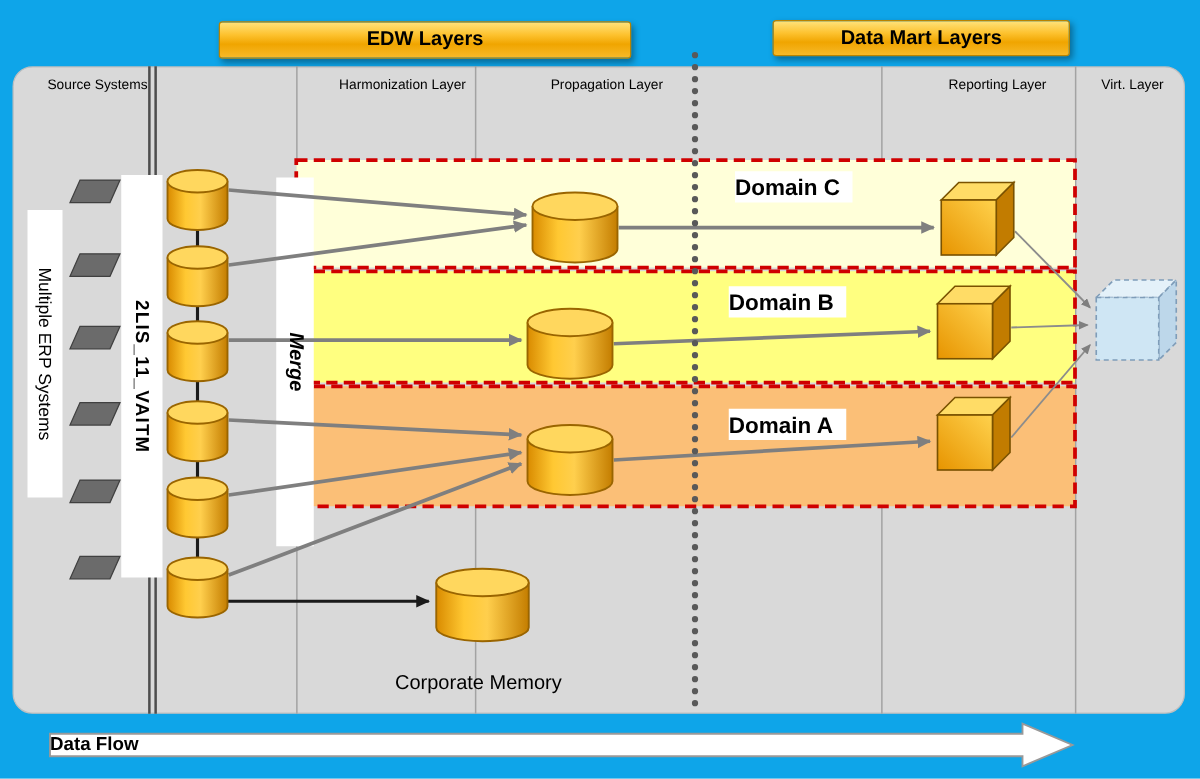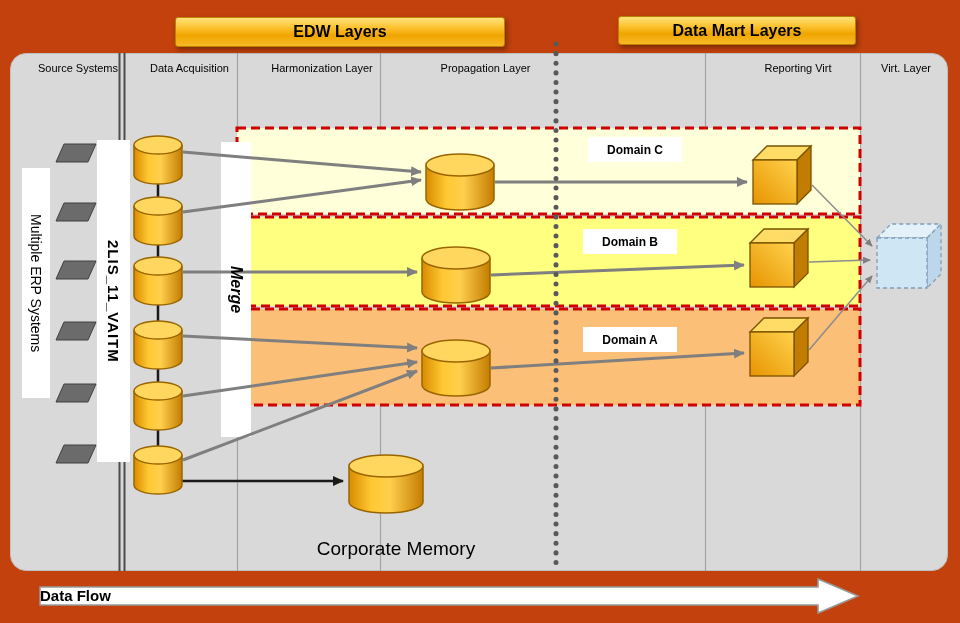--- a/index.html
+++ b/index.html
@@ -1,28 +1,28 @@
 <!DOCTYPE html>
 <html><head>
 <meta charset="utf-8">
 <style>
   *{box-sizing:border-box;margin:0;padding:0}
   body{font-family:"Liberation Sans",sans-serif;background:#fff}
-  .stage{position:relative;width:960px;height:623px;background:#c2410c;overflow:hidden}
+  .stage{position:relative;width:960px;height:623px;background:#0ea5e9;overflow:hidden}
   .panel{position:absolute;left:10px;top:53px;width:938px;height:518px;background:#d9d9d9;
          border:1px solid #bfbfbf;border-radius:16px}
   svg.layer{position:absolute;left:0;top:0}
   .txt{position:absolute;color:#000}
   .hdr{font-size:11px;line-height:21px;text-align:center}
   .banner{position:absolute;text-align:center;font-weight:bold;font-size:16px;color:#000;
           background:linear-gradient(180deg,#ffe27a 0%,#fdc22f 35%,#f0a500 62%,#f7b928 100%);
           border:1px solid #b98300;border-radius:3px;box-shadow:2px 3px 5px rgba(0,0,0,.35)}
   .vwrap{position:absolute;display:flex;align-items:center;justify-content:center}
   .vtext{writing-mode:vertical-rl;white-space:nowrap}
-  .domain-label{position:absolute;font-weight:bold;font-size:12px;text-align:center}
+  .domain-label{position:absolute;font-weight:bold;font-size:18px;text-align:left}
 </style>
 </head>
 <body>
 
 <div class="stage">
 
   <div class="panel"></div>
 
   <svg class="layer" width="960" height="623" viewBox="0 0 960 623">
     <defs>
@@ -175,36 +175,35 @@
 
     <line x1="556" y1="44" x2="556" y2="570" stroke="#595959" stroke-width="5" stroke-dasharray="0.1 9.5" stroke-linecap="round"></line>
 
     <polygon points="40,587 818,587 818,579 858,596 818,613 818,605 40,605" fill="#ffffff" stroke="#999999" stroke-width="1.5"></polygon>
   </svg>
 
   <div class="banner" style="left:175px;top:17px;width:330px;height:30px;line-height:28px">EDW Layers</div>
   <div class="banner" style="left:618px;top:16px;width:238px;height:29px;line-height:27px">Data Mart Layers</div>
 
   <div class="txt hdr" style="left:28px;top:58px;width:100px">Source Systems</div>
-  <div class="txt hdr" style="left:132px;top:58px;width:115px">Data Acquisition</div>
   <div class="txt hdr" style="left:252px;top:58px;width:140px">Harmonization Layer</div>
   <div class="txt hdr" style="left:418px;top:58px;width:135px">Propagation Layer</div>
-  <div class="txt hdr" style="left:738px;top:58px;width:120px">Reporting Virt</div>
+  <div class="txt hdr" style="left:738px;top:58px;width:120px">Reporting Layer</div>
   <div class="txt hdr" style="left:872px;top:58px;width:68px">Virt. Layer</div>
 
   <div class="vwrap" style="left:22px;top:168px;width:28px;height:230px">
     <span class="vtext" style="font-size:14px">Multiple ERP Systems</span>
   </div>
   <div class="vwrap" style="left:97px;top:140px;width:33px;height:322px">
     <span class="vtext" style="font-size:15px;font-weight:bold;letter-spacing:1px">2LIS_11_VAITM</span>
   </div>
   <div class="vwrap" style="left:221px;top:142px;width:30px;height:295px">
     <span class="vtext" style="font-size:16px;font-weight:bold;font-style:italic">Merge</span>
   </div>
 
   <div class="domain-label" style="left:588px;top:139px;width:94px;line-height:23px">Domain C</div>
   <div class="domain-label" style="left:583px;top:231px;width:94px;line-height:23px">Domain B</div>
   <div class="domain-label" style="left:583px;top:329px;width:94px;line-height:23px">Domain A</div>
 
-  <div class="txt" style="left:296px;top:538px;width:200px;font-size:19px;text-align:center">Corporate Memory</div>
+  <div class="txt" style="left:316px;top:538px;width:200px;font-size:16px;text-align:left">Corporate Memory</div>
   <div class="txt" style="left:40px;top:587px;width:780px;font-size:15px;font-weight:bold;text-align:left;line-height:18px">Data Flow</div>
 
 </div>
 
 </body></html>

